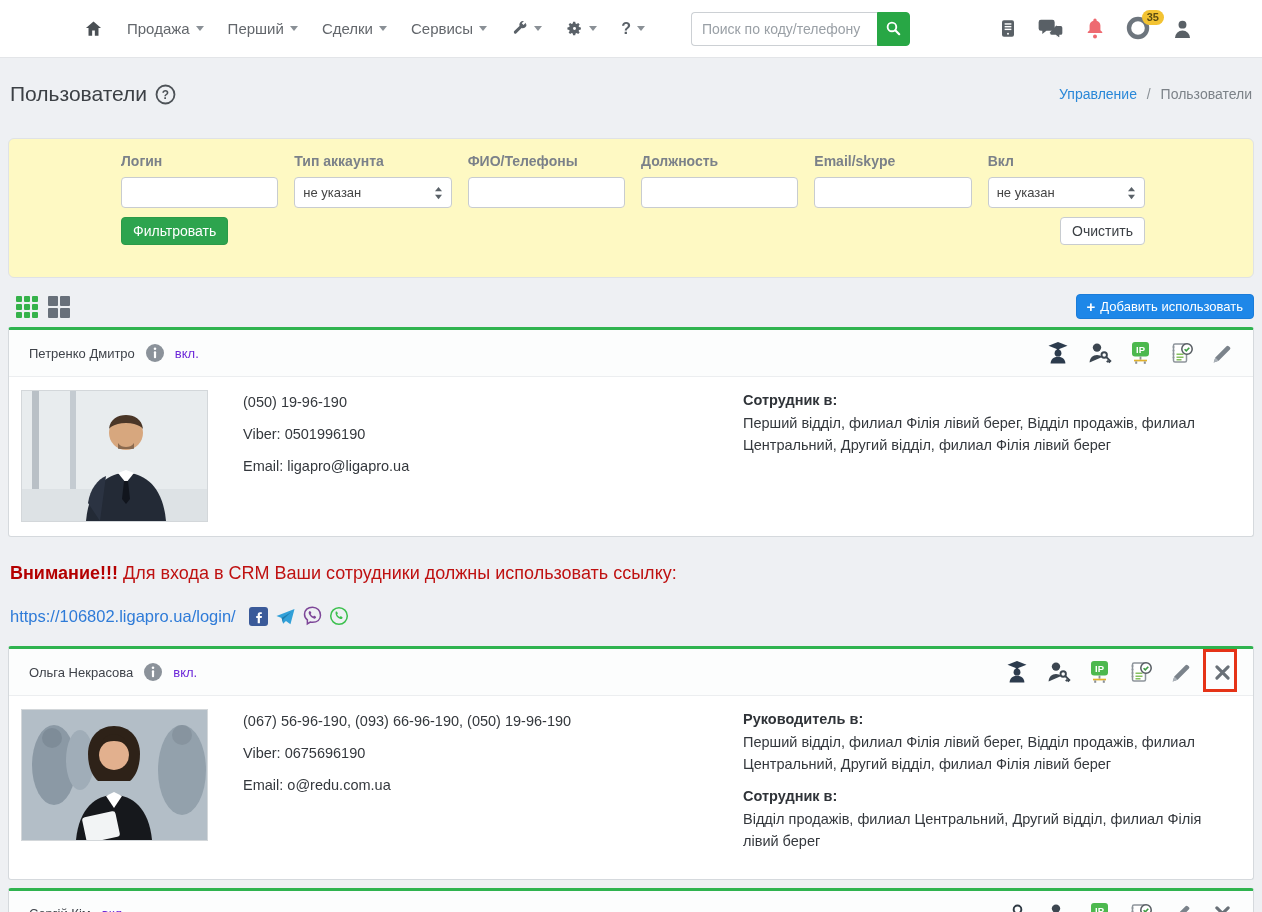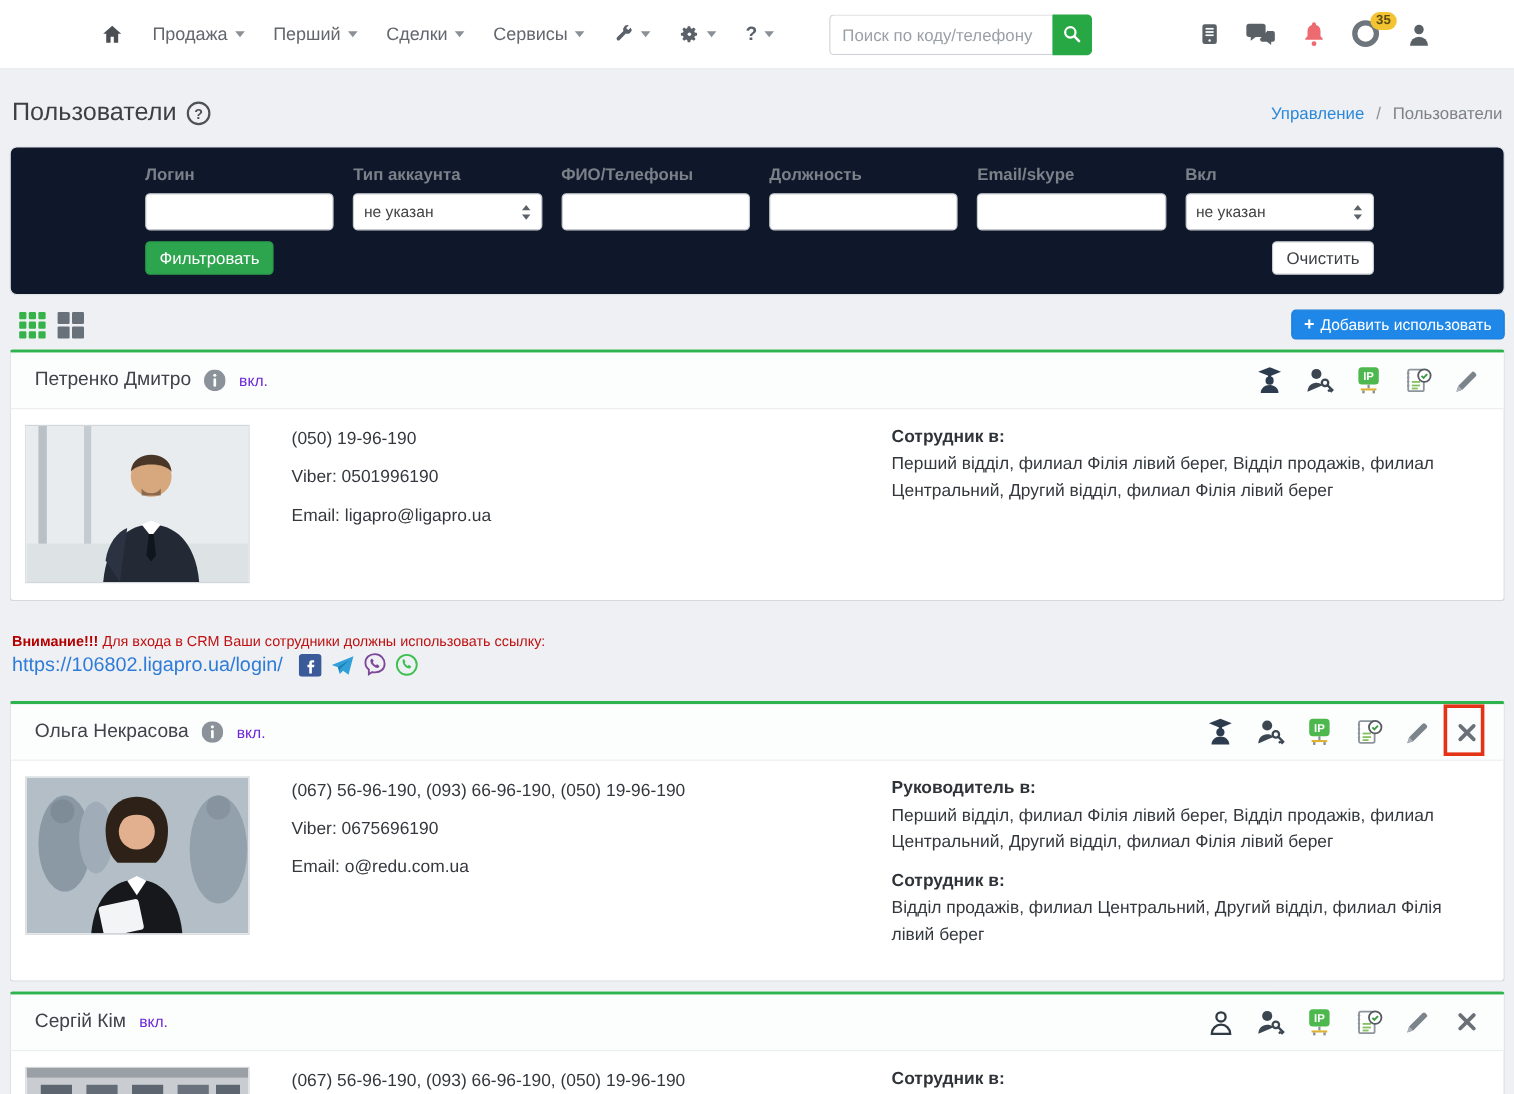--- a/index.html
+++ b/index.html
@@ -21,21 +21,21 @@
   .coin-badge { position:absolute; top:-4px; right:-12px; background:#f3c332; color:#5c4d12; font-size:11px; font-weight:bold; border-radius:8px; padding:1px 5px; line-height:13px; }
 
   
   .page-head { display:flex; align-items:center; padding:24px 10px 16px 10px; }
   .page-title { font-size:21px; font-weight:normal; color:#3c4045; display:flex; align-items:center; gap:8px; }
   .breadcrumb { margin-left:auto; font-size:14px; color:#7c8288; }
   .breadcrumb a { color:#2a88d8; text-decoration:none; cursor:pointer; }
   .breadcrumb .sep { margin:0 6px; color:#8a9096; }
 
   
-  .filter-panel { margin:0 8px; background:#0f172a; border:1px solid #dfe2e6; border-radius:6px; padding:14px 108px 16px 112px; }
+  .filter-panel { margin:16px 8px; background:#fef9c3; border:1px solid #dfe2e6; border-radius:6px; padding:14px 108px 32px 112px; }
   .filter-row { display:flex; gap:16px; }
   .f-group { width:158px; }
   .f-group label { display:block; font-size:14px; font-weight:bold; color:#7b8189; margin-bottom:8px; white-space:nowrap; }
   .f-group input[type=text] { width:100%; height:31px; border:1px solid #c8ccd0; border-radius:4px; background:#fff; padding:0 8px; font-size:13px; outline:none; }
   .fselect { width:100%; height:31px; border:1px solid #c8ccd0; border-radius:4px; background:#fff; display:flex; align-items:center; padding:0 8px; font-size:13px; color:#444; cursor:pointer; }
   .fselect .val { flex:1; }
   .filter-actions { display:flex; justify-content:space-between; gap:8px; margin-top:9px; }
   .btn-green { background:#2da44e; border:1px solid #2b9a49; color:#fff; font-size:14px; border-radius:4px; padding:5px 11px; cursor:pointer; }
   .btn-plain { background:#fff; border:1px solid #c8ccd0; color:#3c4045; font-size:14px; border-radius:4px; padding:5px 11px; cursor:pointer; }
 
@@ -45,39 +45,39 @@
   .grid9 { display:grid; grid-template-columns:repeat(3,6px); grid-template-rows:repeat(3,6px); gap:2px; cursor:pointer; }
   .grid9 i { background:#35b24a; border-radius:1px; }
   .grid4 { display:grid; grid-template-columns:repeat(2,10px); grid-template-rows:repeat(2,10px); gap:2px; cursor:pointer; }
   .grid4 i { background:#68707a; border-radius:1px; }
   .btn-blue { margin-left:auto; background:#1e87e8; border:1px solid #1a7cd9; color:#fff; font-size:13px; border-radius:4px; padding:4px 10px; cursor:pointer; display:flex; align-items:center; gap:5px; }
   .btn-blue .plus { font-size:15px; font-weight:bold; line-height:13px; }
 
   
   .user-card { margin:8px 8px 0; background:#fff; border:1px solid #d5d9dd; border-top:3px solid #2fb34f; border-radius:3px; }
   .uc-head { display:flex; align-items:center; height:47px; padding:0 18px 0 20px; border-bottom:1px solid #eceef0; background:#fcfdfd; }
-  .uc-name { font-size:16px; color:#3f434a;text-align:center; }
+  .uc-name { font-size:13px; color:#3f434a;text-align:center; }
   .uc-info { margin-left:11px; display:flex; align-items:center; cursor:pointer; }
   .uc-status { margin-left:11px; font-size:13px; color:#6d28d9; }
   .uc-actions { margin-left:auto; display:flex; align-items:center; gap:15px; }
   .act { cursor:pointer; display:flex; align-items:center; justify-content:center; width:26px; height:26px; }
   .xwrap { position:relative; }
   .redbox { position:absolute; left:-6px; top:-10px; width:34px; height:43px; border:3px solid #e53317; pointer-events:none; }
 
   .uc-body { display:grid; grid-template-columns:222px 500px auto; padding:13px 18px 14px 12px; }
   .photo { width:187px; height:132px; border:1px solid #d3d7da; background:#fff; overflow:hidden; }
   .photo svg { display:block; }
   .contacts p { margin:4px 0 16px; font-size:14.5px; color:#34383d; }
   .roles { width:470px; }
   .roles h4 { font-size:14.5px; color:#2f3338; margin:2px 0 4px; }
   .roles p { font-size:14.5px; color:#34383d; line-height:1.55; margin-bottom:12px; }
 
   
   .warning { margin:26px 10px 20px; }
-  .warning .line1 { font-size:12px; color:#bf1111; margin-bottom:3px; }
+  .warning .line1 { font-size:18px; color:#bf1111; margin-bottom:22px; }
   .warning .line1 b { color:#b40000; }
   .warning .line2 { display:flex; align-items:center; gap:7px; }
   .warning .line2 a { font-size:16.5px; color:#2e7bd8; text-decoration:none; cursor:pointer; margin-right:6px; }
   .soc { cursor:pointer; display:flex; align-items:center; }
 </style>
 </head>
 <body>
 
 <header class="navbar">
   <div class="nav-left">

